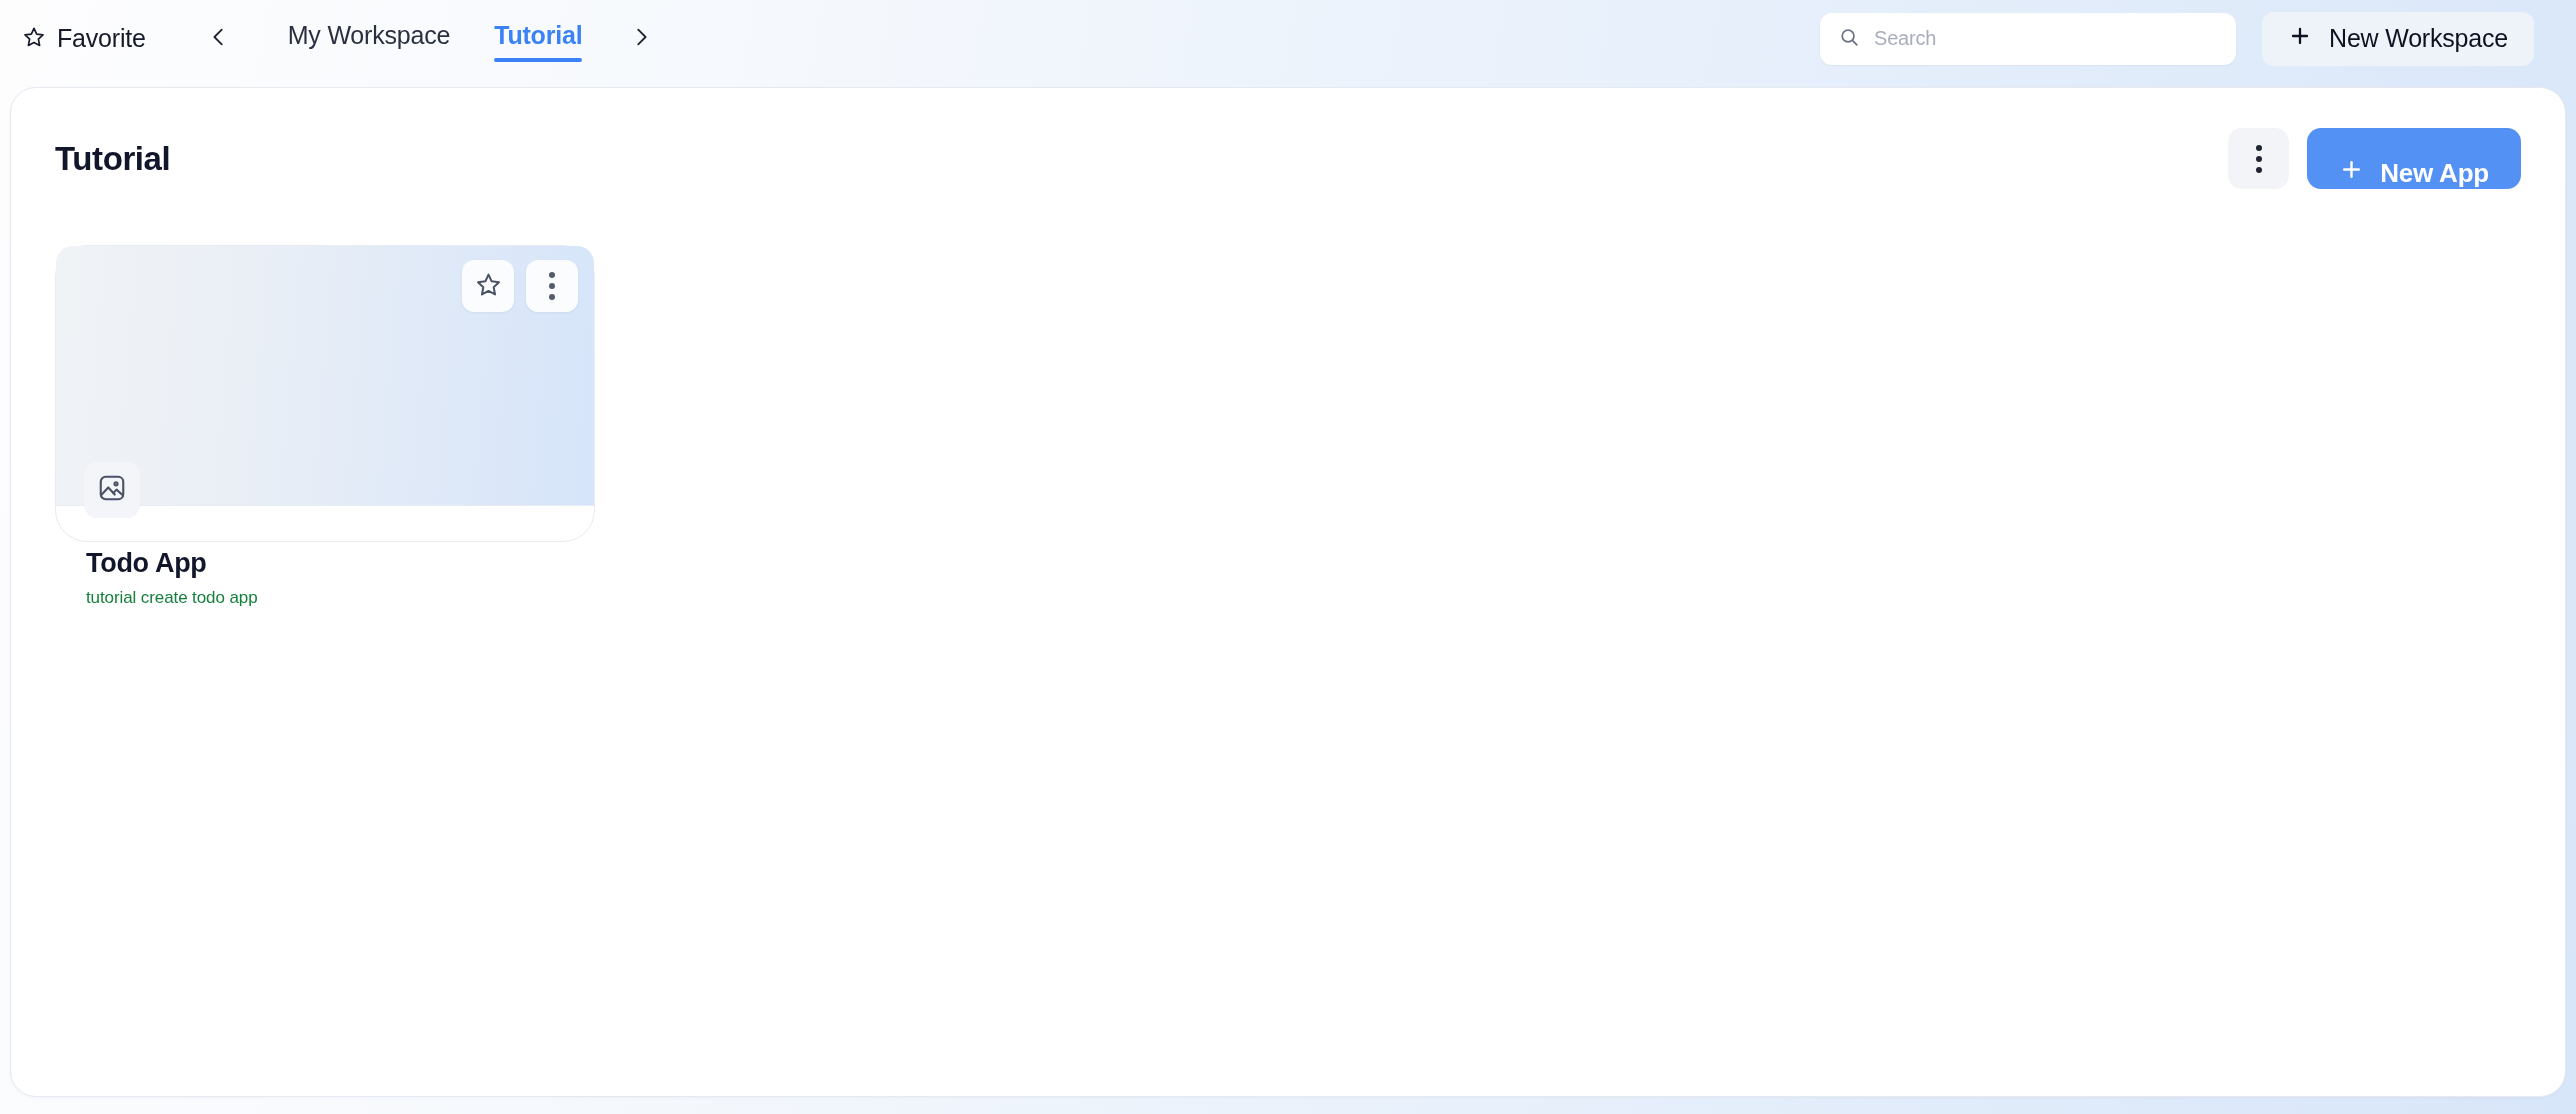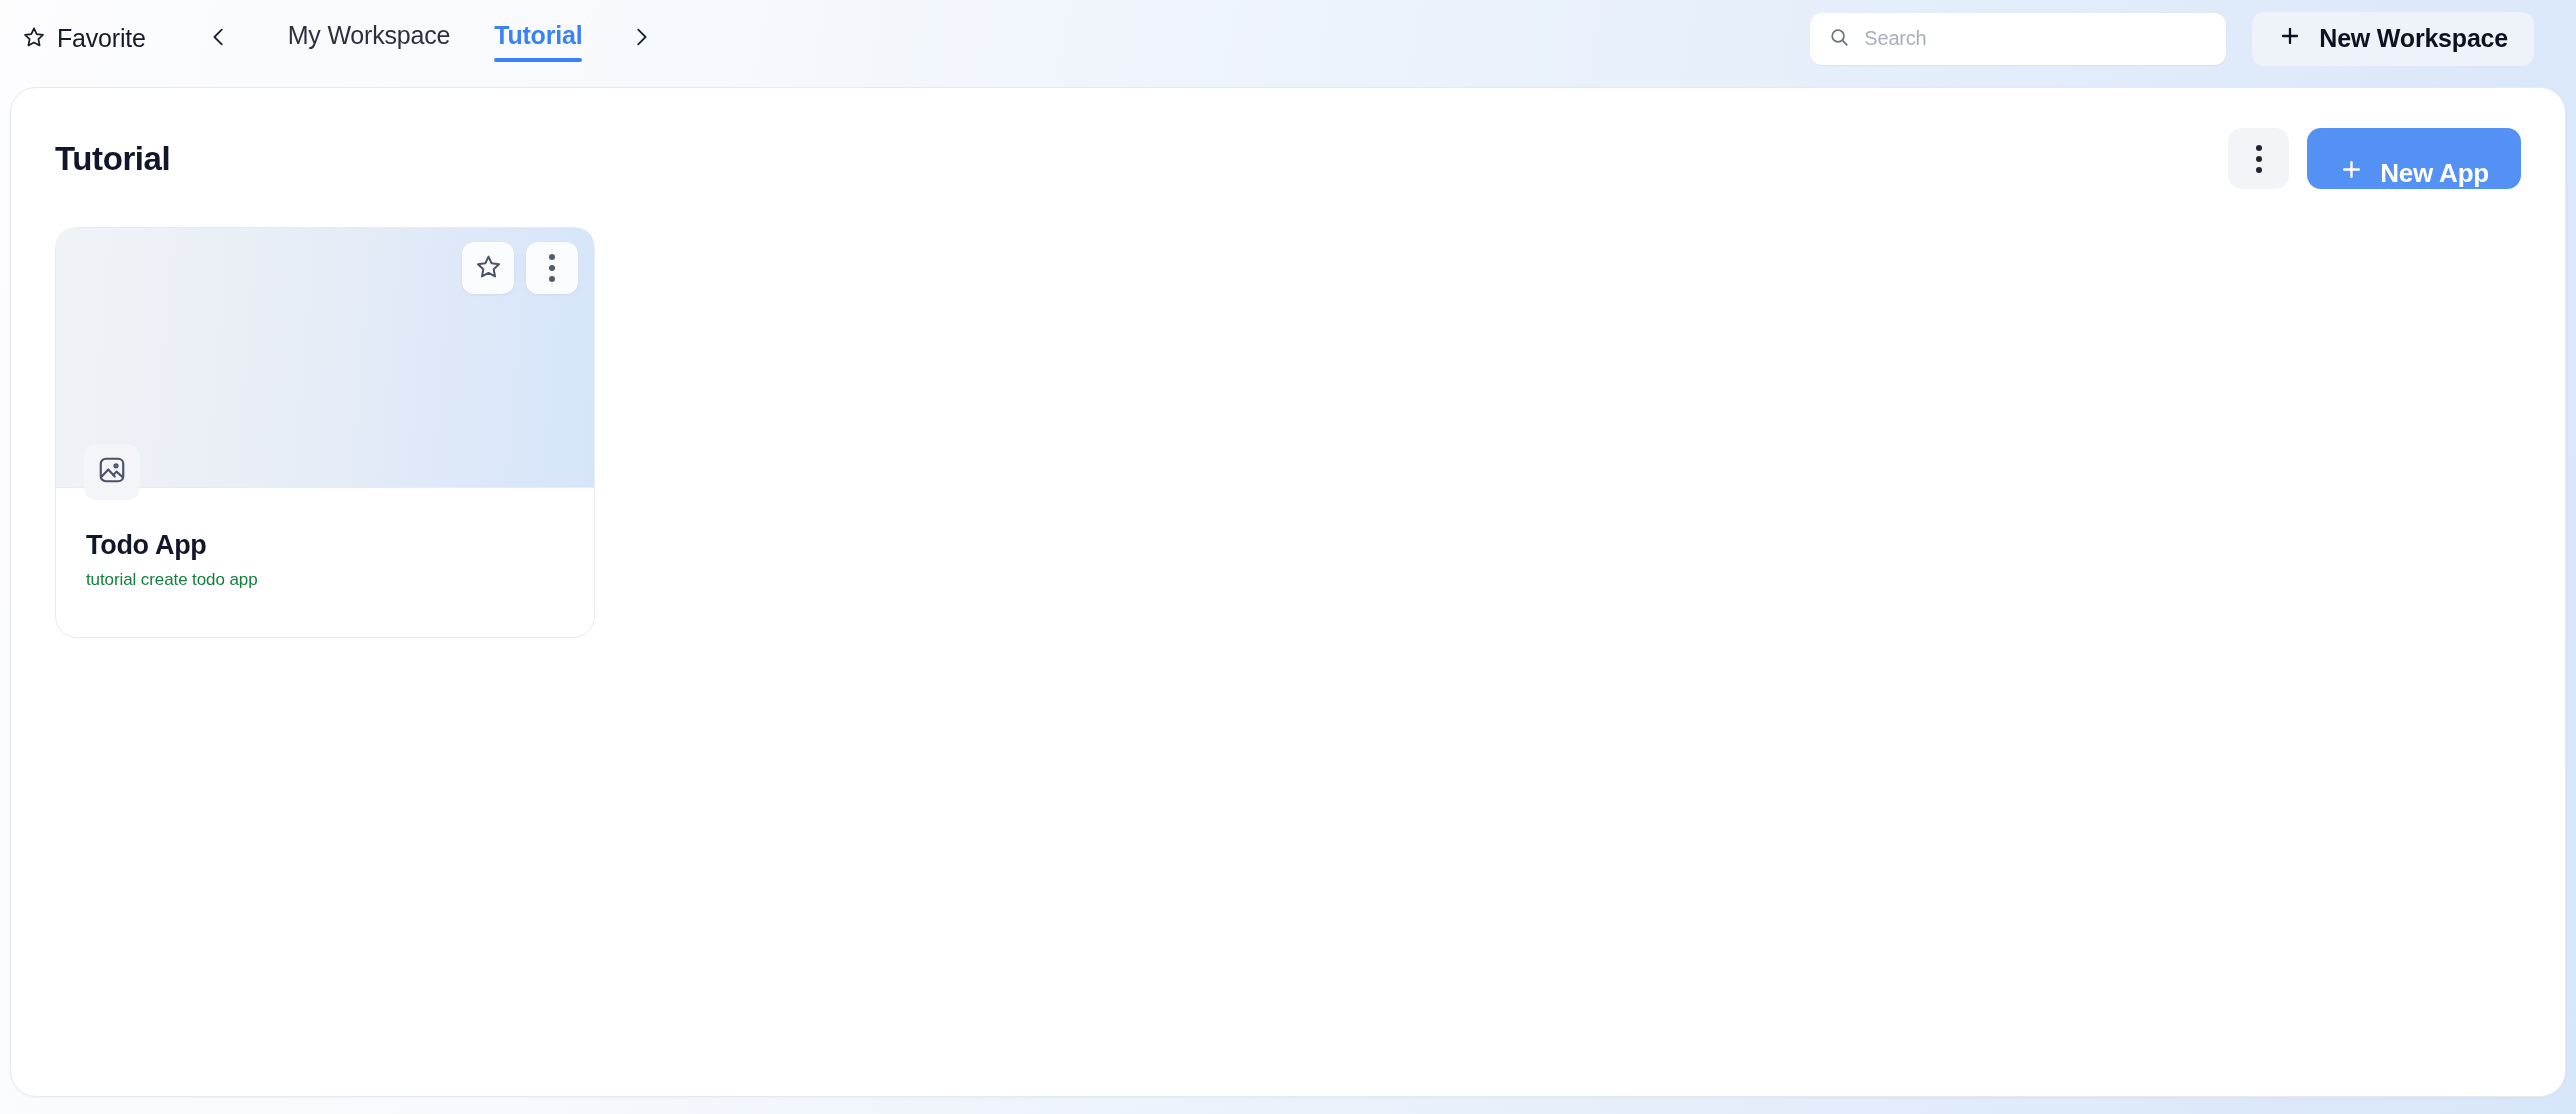--- a/index.html
+++ b/index.html
@@ -111,21 +111,21 @@
     background: #eef2f9;
     border: none;
     border-radius: 12px;
     display: flex;
     align-items: center;
     gap: 17px;
     padding: 0 26px;
     cursor: pointer;
     font-family: inherit;
     font-size: 25px;
-    font-weight: 700;
+    font-weight: 400;
     color: #0d1220;
     letter-spacing: -0.2px;
     white-space: nowrap;
   }
 
   
   .panel {
     position: absolute;
     left: 10px;
     top: 87px;
@@ -191,27 +191,28 @@
   
   .cards {
     display: flex;
     flex-wrap: wrap;
     gap: 32px;
     padding: 38px 44px;
   }
 
   .app-card {
     width: 540px;
-    height: 411px;
+    height: 297px;
     border: 1px solid #e8ebf1;
-    border-radius: 22px;
+    border-radius: 32px;
     background: #ffffff;
     overflow: visible;
     position: relative;
     cursor: pointer;
+    margin-top: 18px;
   }
 
   .card-thumb {
     height: 260px;
     border-radius: 17px 17px 0 0;
     background: linear-gradient(95deg, #f0f3f6 0%, #eaeff6 35%, #dfe9f8 70%, #d6e5fa 100%);
     position: relative;
     border-bottom: 1px solid #e8ebf1;
   }
 

